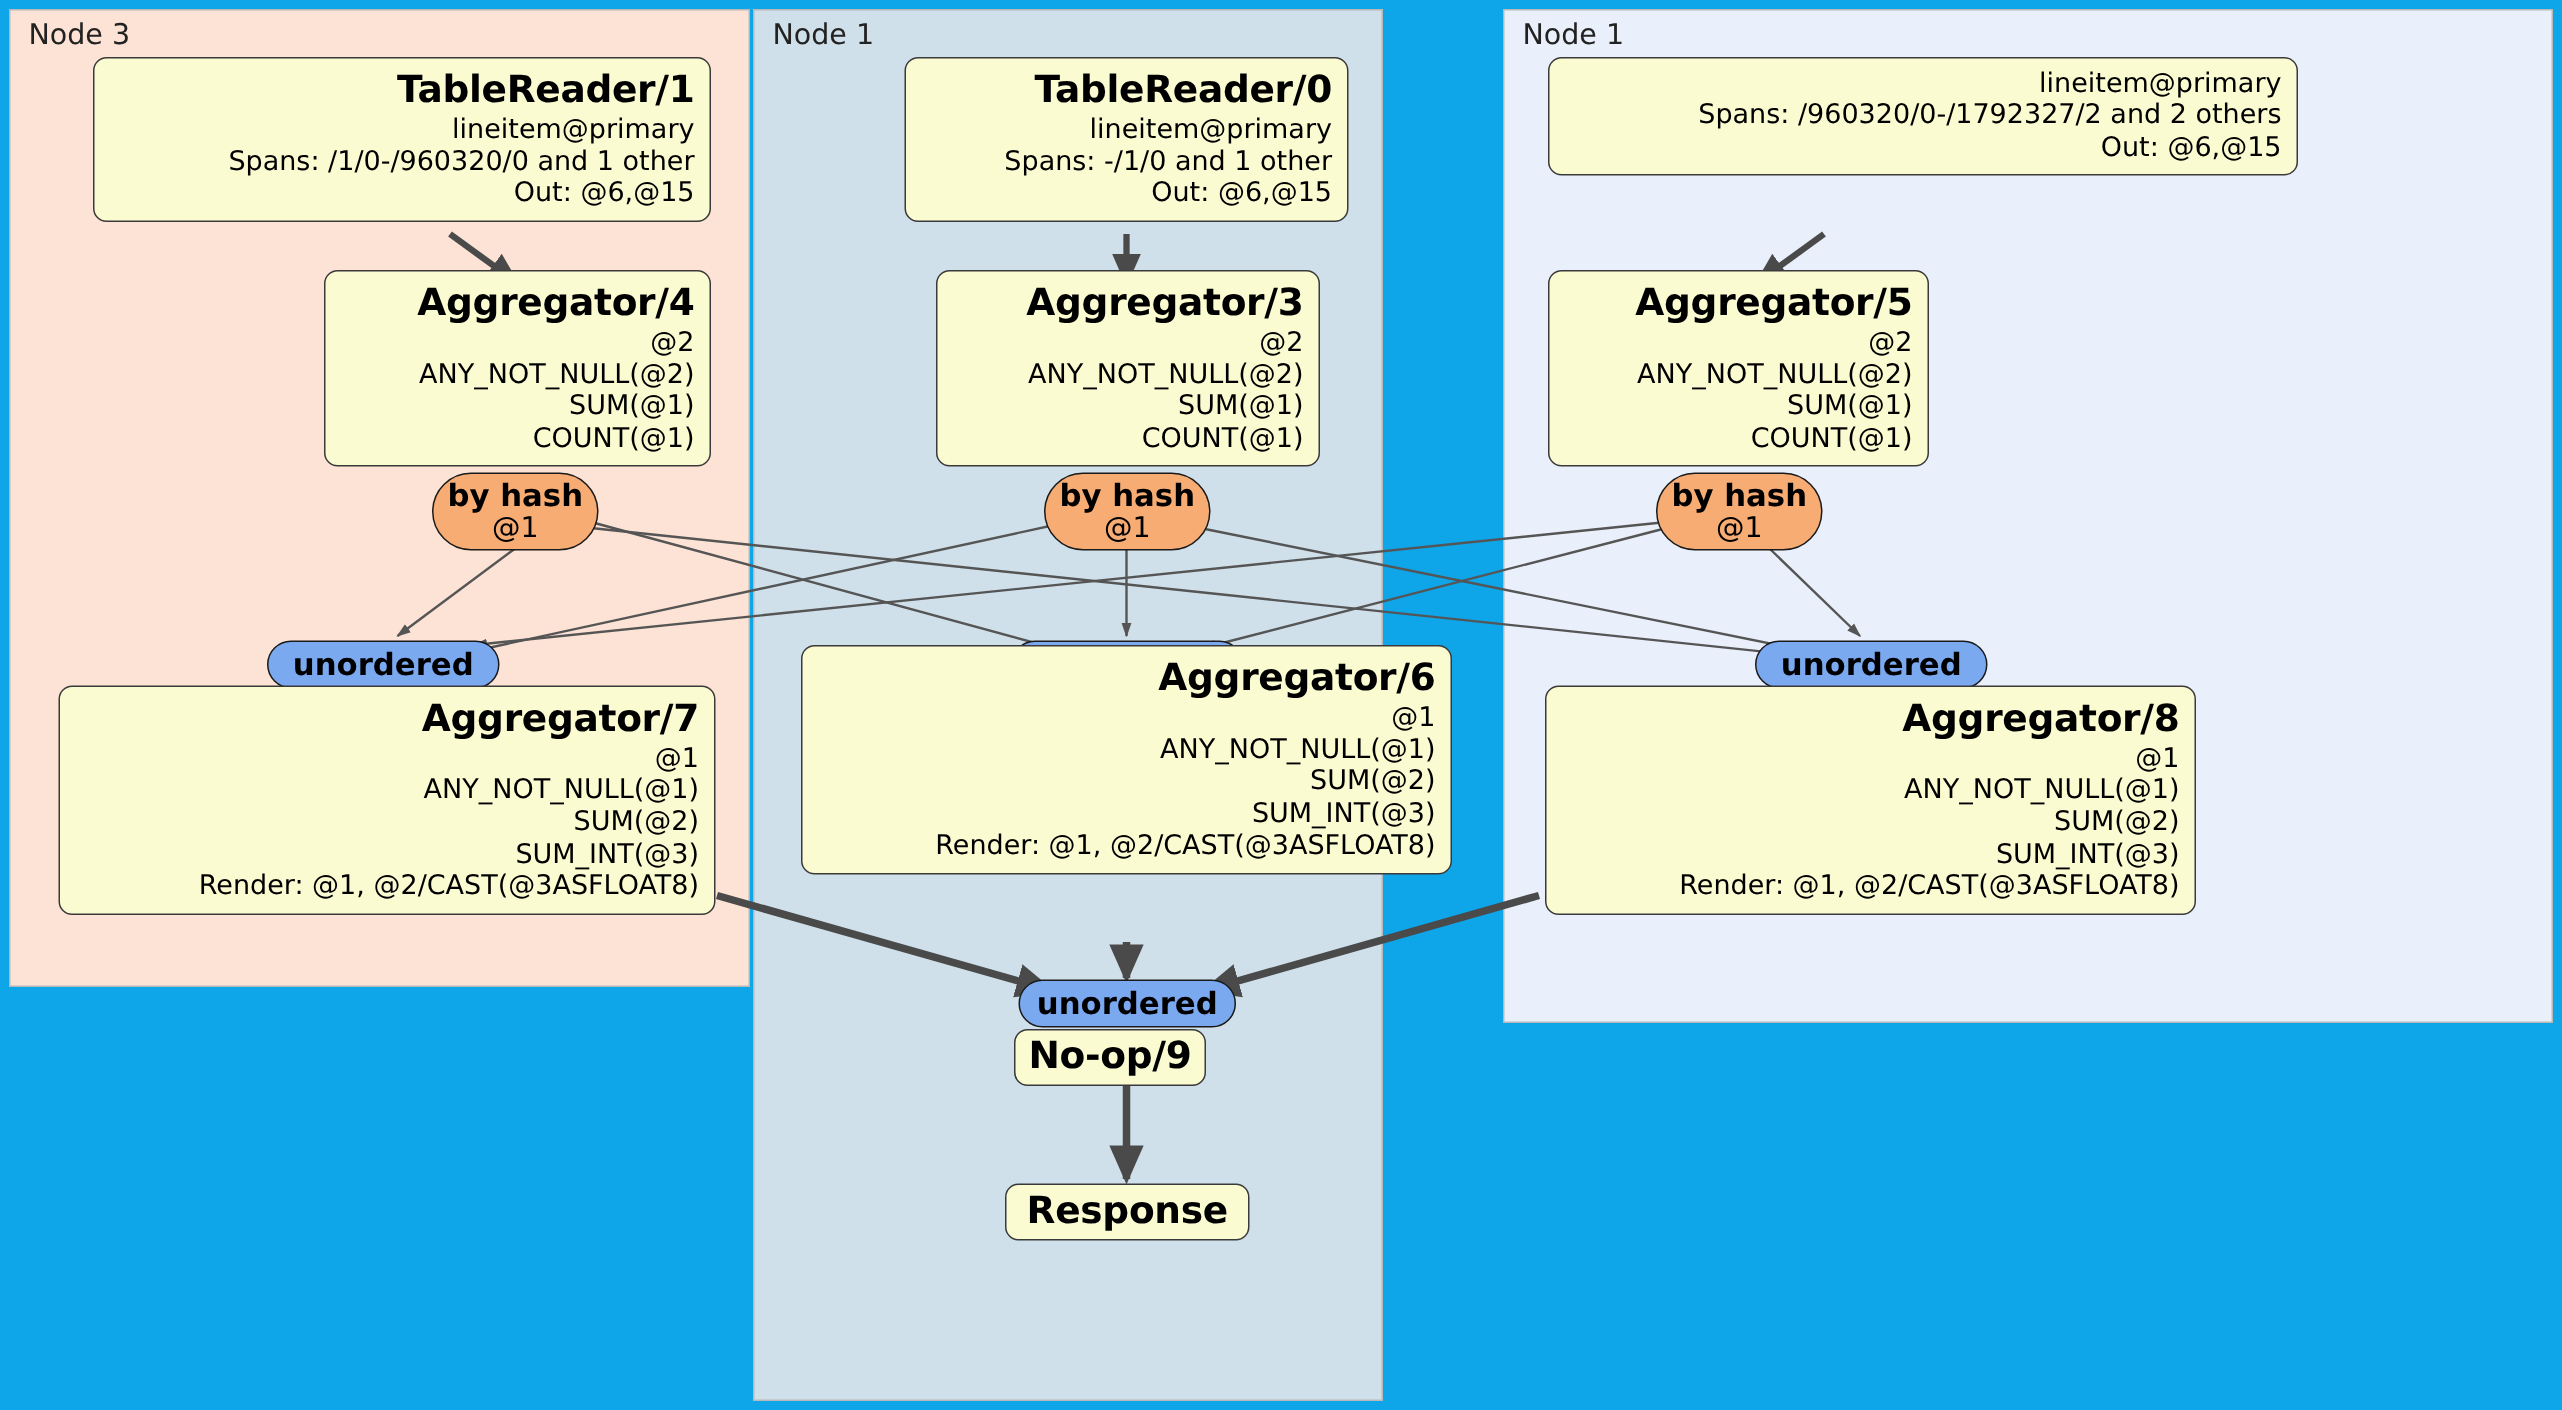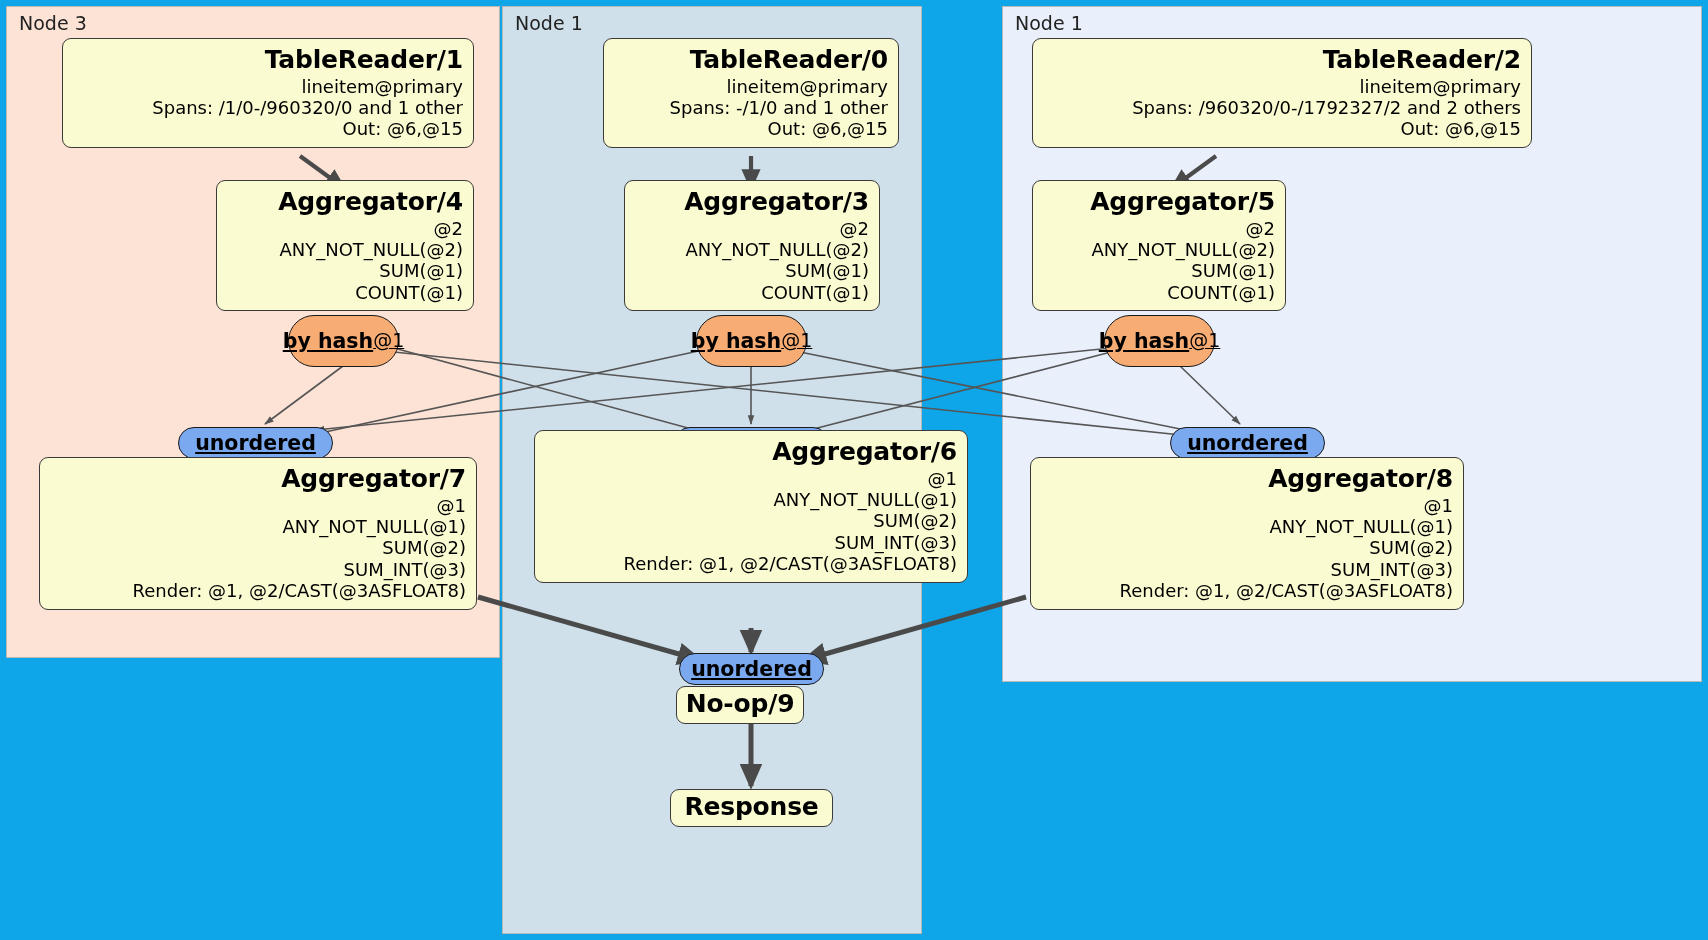--- a/index.html
+++ b/index.html
@@ -87,25 +87,24 @@
   
   .oval {
     position: absolute;
     box-sizing: border-box;
     border: 1.6px solid #1a1a1a;
     border-radius: 999px;
     text-align: center;
     color: #000000;
     white-space: nowrap;
     display: flex;
-    flex-direction: row;
+    flex-direction: column;
     align-items: center;
     justify-content: center;
     line-height: 1.12;
-    text-decoration: underline;
   }
   .oval.hash {
     background: #f7ac74;
   }
   .oval.unordered {
     background: #7aa9f0;
   }
   .oval .ov-title {
     font-weight: bold;
     font-size: 20.5px;
@@ -235,21 +234,20 @@
 
   <div class="proc compact" id="noop9" style="left:676px; top:686px; width:128px; height:38px;">
     <div class="title">No-op/9</div>
   </div>
 
   <div class="proc compact" id="resp" style="left:670px; top:789px; width:163px; height:38px;">
     <div class="title">Response</div>
   </div>
 
   <div class="proc" id="tr2" style="left:1032px; top:38px; width:500px;">
-    <div class="title">TableReader/2</div>
     <div class="line">lineitem@primary</div>
     <div class="line">Spans: /960320/0-/1792327/2 and 2 others</div>
     <div class="line">Out: @6,@15</div>
   </div>
 
   <div class="proc" id="agg5" style="left:1032px; top:180px; width:254px;">
     <div class="title">Aggregator/5</div>
     <div class="line">@2</div>
     <div class="line">ANY_NOT_NULL(@2)</div>
     <div class="line">SUM(@1)</div>

